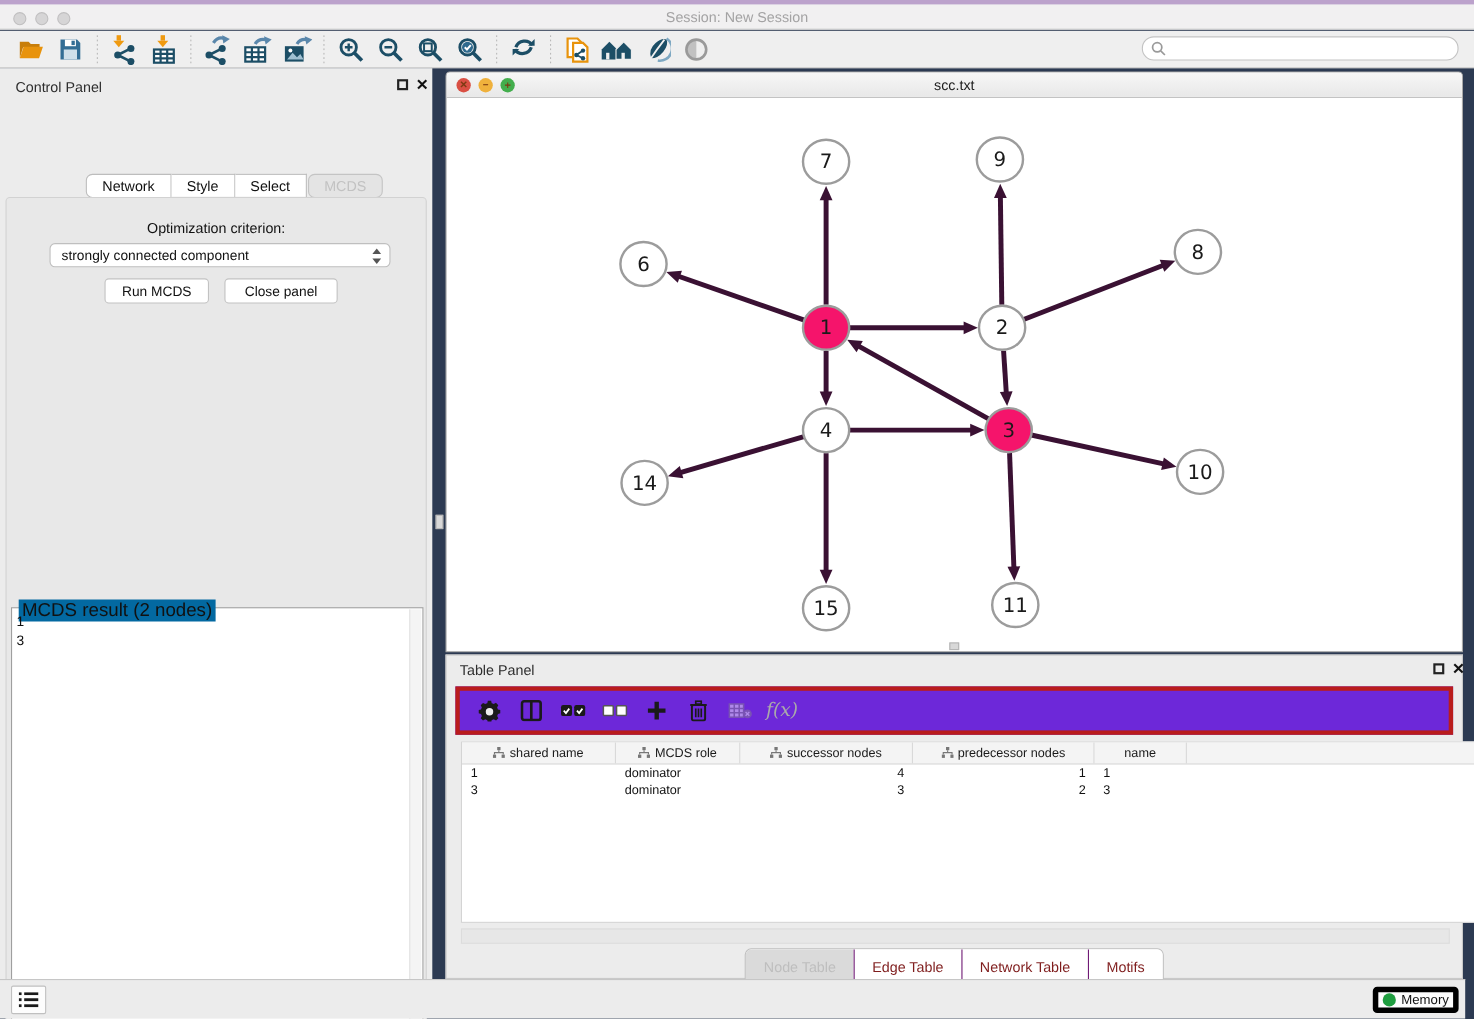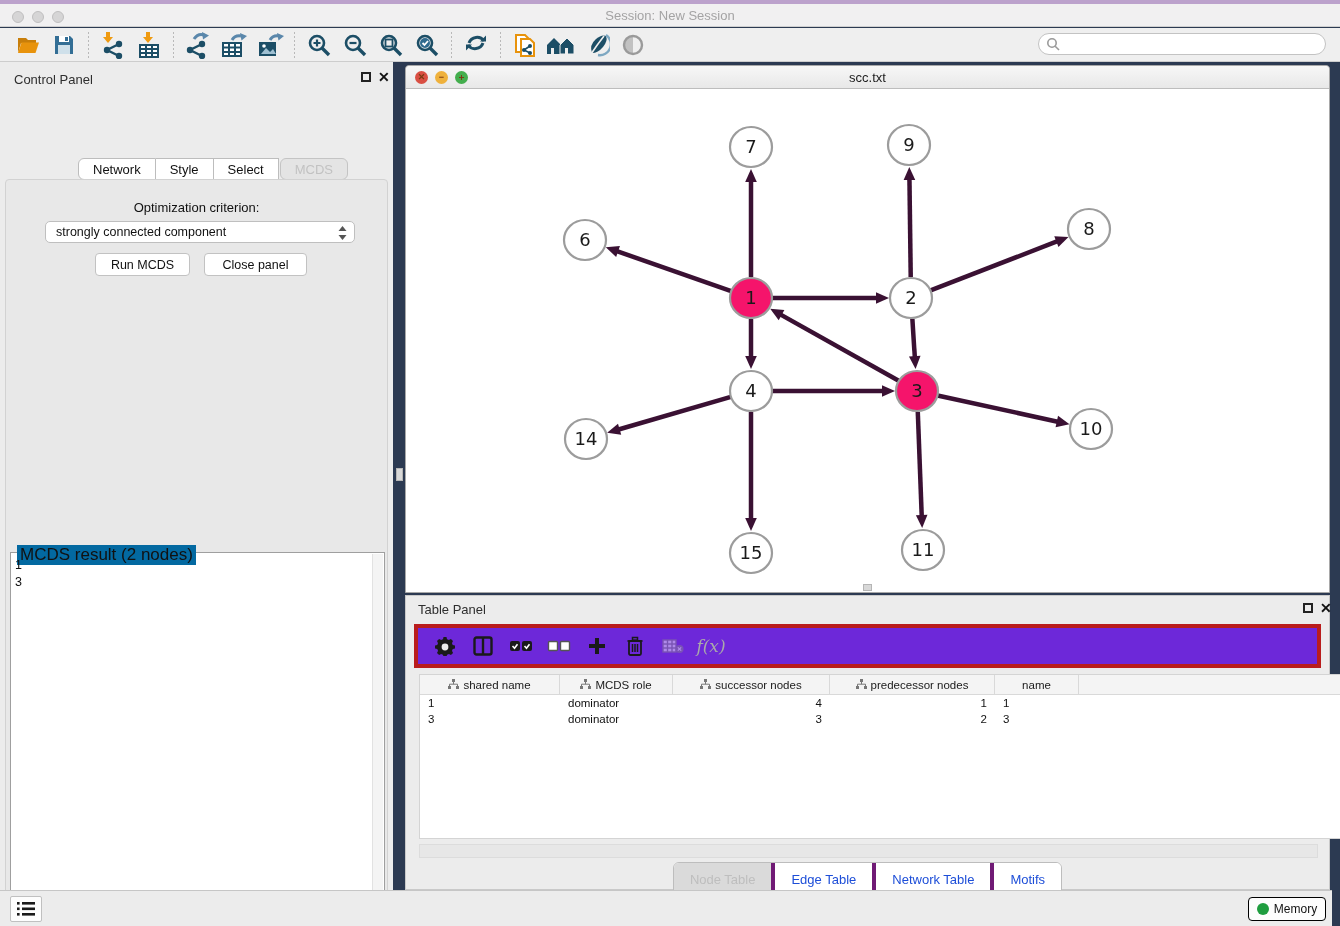--- a/index.html
+++ b/index.html
@@ -84,33 +84,33 @@
   #nt-header { display:flex; height:20px; background:#f4f4f4; border-bottom:1px solid #d9d9d9; }
   .nt-hcell { display:flex; align-items:center; justify-content:center; gap:4px;
     border-right:1px solid #d9d9d9; color:#1a1a1a; }
   .nt-row { display:flex; height:16px; align-items:center; }
   .nt-cell { padding:0 8px; color:#111; overflow:hidden; white-space:nowrap; }
   #tp-scrollstrip { position:absolute; left:13px; top:248px; width:899px; height:14px;
     background:#e7e7e7; border:1px solid #dcdcdc; }
   #tp-tabs { position:absolute; left:0; right:0; top:266px; display:flex; justify-content:center; }
   #tp-tabs-group { display:flex; height:34px; border:1px solid #bdbdbd; border-radius:6px;
     overflow:hidden; font-size:13px; background:#fff; }
-  .tp-tab { padding:0 16px; display:flex; align-items:center; background:#fff; color:#1d4ed8;
-    border-left:4px solid #701a75; }
+  .tp-tab { padding:0 16px; display:flex; align-items:center; background:#fff; color:#7f1d1d;
+    border-left:1px solid #701a75; }
   .tp-tab.first { border-left:none; }
   .tp-tab.sel { background:#dadada; color:#bebebe; }
 
   
   #statusbar { left:0; top:890px; width:1332px; height:36px; background:#ececec;
     border-top:1px solid #c6c6c6; }
   #list-button { position:absolute; left:10px; top:5px; width:32px; height:26px;
     background:#fdfdfd; border:1px solid #c0c0c0; border-radius:2px;
     display:flex; align-items:center; justify-content:center; }
   #memory-button { position:absolute; left:1248px; top:6px; width:78px; height:24px;
-    background:#fdfdfd; border:1px solid #000000; border-radius:4px;
+    background:#fdfdfd; border:5px solid #000000; border-radius:4px;
     display:flex; align-items:center; justify-content:center; gap:5px; font-size:12px; color:#111;text-align:center; }
   #memory-dot { width:12px; height:12px; border-radius:50%; background:#1f9d3f; }
 </style>
 </head>
 <body>
 
 <div class="abs" id="titlebar">
   <div class="stripe"></div>
   <div class="tl-dot" style="left:12px"></div>
   <div class="tl-dot" style="left:32px"></div>

